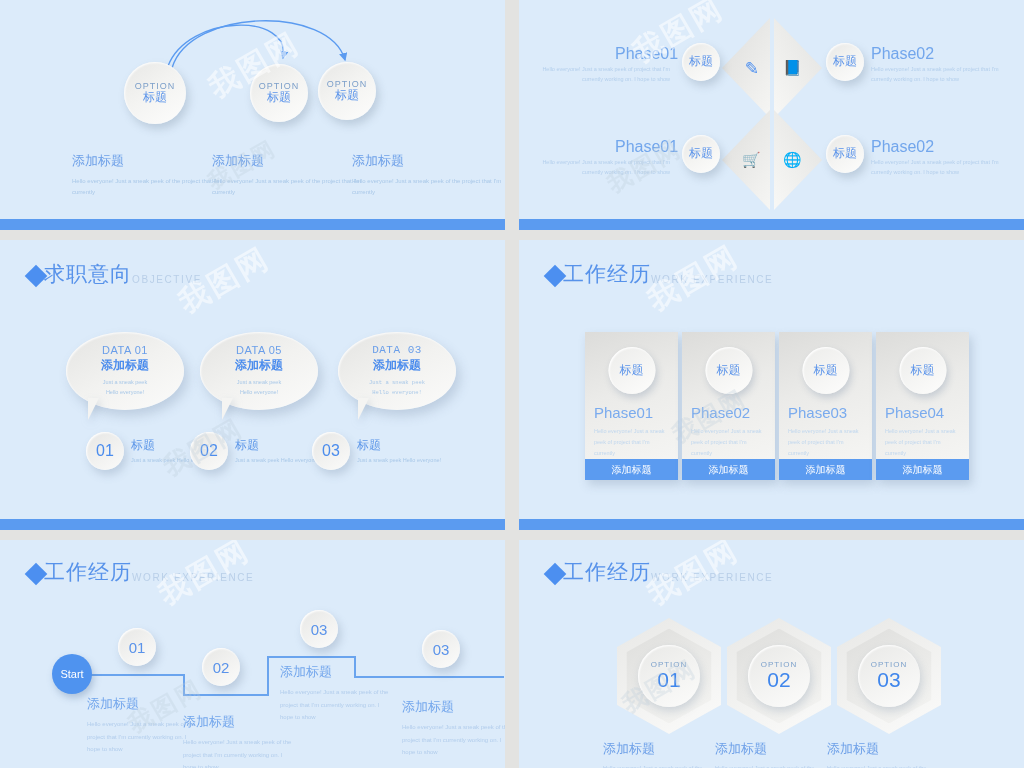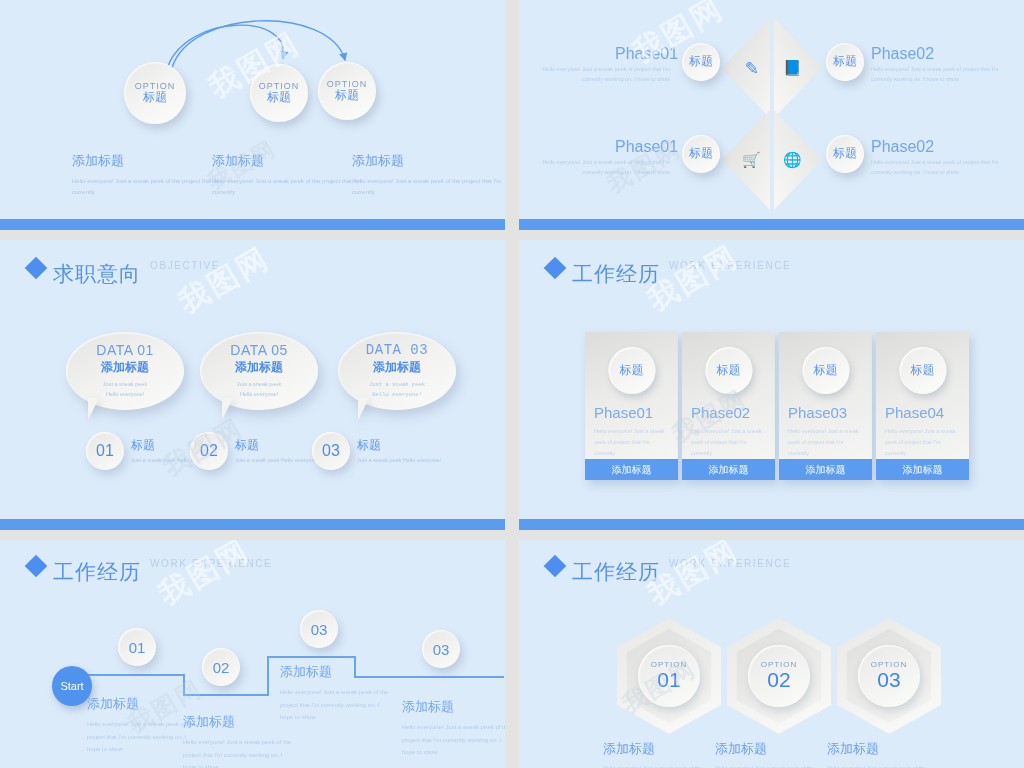--- a/index.html
+++ b/index.html
@@ -22,21 +22,21 @@
     position: relative;
     background: #dcebfa;
     overflow: hidden;
   }
   .slide.r1 { margin-top: 0; }
   .blueband {
     position: absolute; left: 0; right: 0; bottom: 0;
     height: 11px; background: #5b9bf0;
   }
   
-  .heading { position: absolute; display: flex; align-items: flex-start; gap: 9px; }
+  .heading { position: absolute; display: flex; align-items: flex-end; }
   .diamond {
     width: 16px; height: 16px; background: #4c8ff0;
     transform: rotate(45deg); margin-bottom: 4px;
   }
   .h-cn { font-size: 21px; color: #5792ea; letter-spacing: 1px; font-weight: 500; }
   .h-en { font-size: 10px; color: #b9cfe8; letter-spacing: 1.6px; margin-bottom: 3px; }
 
   
   .ncircle {
     position: absolute; border-radius: 50%;
@@ -63,21 +63,21 @@
   .ph-body { position: absolute; font-size: 5.5px; color: #b4cfec; line-height: 1.9; width: 140px; }
 
   
   .bubble {
     position: absolute; width: 118px; height: 78px; border-radius: 50%;
     background: linear-gradient(150deg,#e4e4e2 0%,#f2f2f0 50%,#fbfbfa 100%);
     box-shadow: 4px 6px 11px rgba(120,140,165,0.30),
                 inset 1px 1px 2px rgba(255,255,255,0.85);
     display: flex; flex-direction: column; align-items: center; justify-content: center;
   }
-  .bubble .d1 { font-size: 14px; color: #6a9ee9; letter-spacing: .5px; }
+  .bubble .d1 { font-size: 11px; color: #6a9ee9; letter-spacing: .5px; }
   .bubble .d2 { font-size: 12px; color: #4b8ced; margin-top: 1px; font-weight: 600; }
   .bubble .d3 { font-size: 5.5px; color: #a9c8e8; line-height: 1.8; margin-top: 4px; text-align:center; }
   .btail {
     position: absolute; width: 0; height: 0;
     border-left: 11px solid #f4f4f2;
     border-bottom: 22px solid transparent;
     filter: drop-shadow(2px 4px 4px rgba(120,140,165,0.28));
   }
   .numrow { position: absolute; display: flex; align-items: center; }
   .numcirc {
@@ -368,21 +368,21 @@
     </div>
 
     <div class="tline" style="left:88px;top:134px;width:96px;"></div>
     <div class="tvert" style="left:183px;top:134px;height:22px;"></div>
     <div class="tline" style="left:183px;top:154px;width:86px;"></div>
     <div class="tvert" style="left:267px;top:116px;height:40px;"></div>
     <div class="tline" style="left:267px;top:116px;width:88px;"></div>
     <div class="tvert" style="left:354px;top:116px;height:22px;"></div>
     <div class="tline" style="left:354px;top:136px;width:150px;"></div>
 
-    <div class="startc" style="left:52px;top:126px;">Start</div>
+    <div class="startc" style="left:52px;top:114px;">Start</div>
 
     <div class="stepc" style="left:118px;top:88px;">01</div>
     <div class="stepc" style="left:202px;top:108px;">02</div>
     <div class="stepc" style="left:300px;top:70px;">03</div>
     <div class="stepc" style="left:422px;top:90px;">03</div>
 
     <div class="stepcap" style="left:87px;top:155px;">
       <div class="t">添加标题</div>
       <div class="b">Hello everyone! Just a sneak peek of the project that I'm currently working on. I hope to show</div>
     </div>

